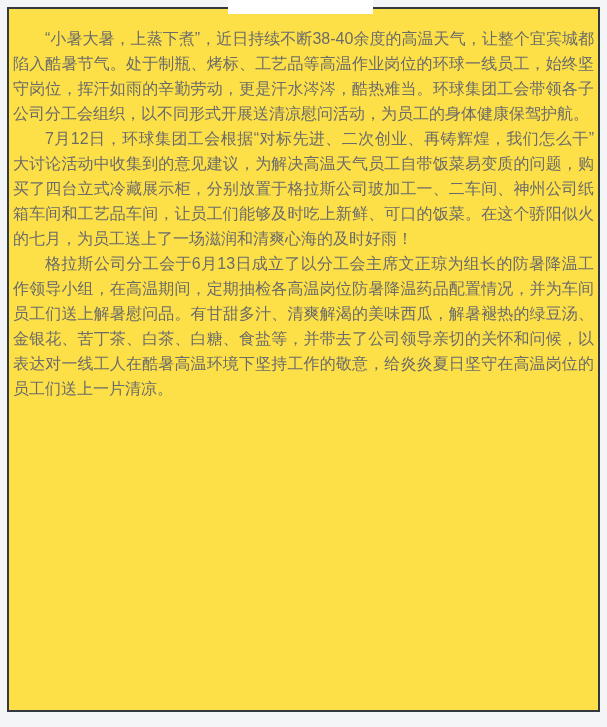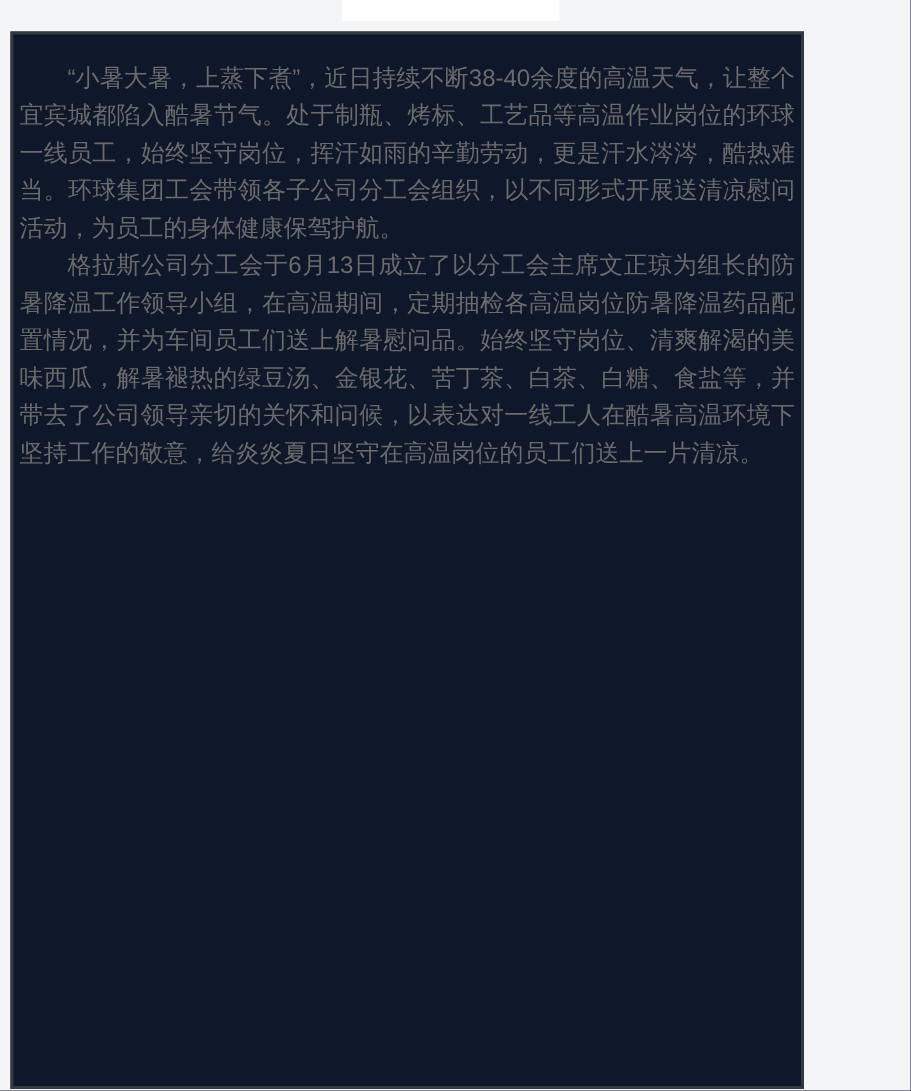--- a/index.html
+++ b/index.html
@@ -10,26 +10,26 @@
     width: 607px;
     height: 727px;
     position: relative;
     overflow: hidden;
     background: #f4f5f7;
     font-family: "Liberation Sans", "DejaVu Sans", sans-serif;
   }
   .article-box {
     position: absolute;
     left: 7px;
-    top: 21px;
-    width: 529px;
+    top: 7px;
+    width: 593px;
     height: 705px;
     box-sizing: border-box;
     border: 2px solid #333941;
-    background: #0f172a;
+    background: #fde047;
     padding: 17px 4px 0 4px;
     overflow: hidden;
     z-index: 1;
   }
   .article-box p {
     margin: 0;
     font-size: 16px;
     line-height: 25px;
     color: #6b6b6b;
     text-align: justify;
@@ -47,17 +47,18 @@
     height: 14px;
     background: #ffffff;
     z-index: 2;
   }
 </style>
 </head>
 <body>
 
 <div class="article-box">
   <p>“小暑大暑，上蒸下煮”，近日持续不断38-40余度的高温天气，让整个宜宾城都陷入酷暑节气。处于制瓶、烤标、工艺品等高温作业岗位的环球一线员工，始终坚守岗位，挥汗如雨的辛勤劳动，更是汗水涔涔，酷热难当。环球集团工会带领各子公司分工会组织，以不同形式开展送清凉慰问活动，为员工的身体健康保驾护航。</p>
-  <p>格拉斯公司分工会于6月13日成立了以分工会主席文正琼为组长的防暑降温工作领导小组，在高温期间，定期抽检各高温岗位防暑降温药品配置情况，并为车间员工们送上解暑慰问品。始终坚守岗位、清爽解渴的美味西瓜，解暑褪热的绿豆汤、金银花、苦丁茶、白茶、白糖、食盐等，并带去了公司领导亲切的关怀和问候，以表达对一线工人在酷暑高温环境下坚持工作的敬意，给炎炎夏日坚守在高温岗位的员工们送上一片清凉。</p>
+  <p>7月12日，环球集团工会根据“对标先进、二次创业、再铸辉煌，我们怎么干”大讨论活动中收集到的意见建议，为解决高温天气员工自带饭菜易变质的问题，购买了四台立式冷藏展示柜，分别放置于格拉斯公司玻加工一、二车间、神州公司纸箱车间和工艺品车间，让员工们能够及时吃上新鲜、可口的饭菜。在这个骄阳似火的七月，为员工送上了一场滋润和清爽心海的及时好雨！</p>
+  <p>格拉斯公司分工会于6月13日成立了以分工会主席文正琼为组长的防暑降温工作领导小组，在高温期间，定期抽检各高温岗位防暑降温药品配置情况，并为车间员工们送上解暑慰问品。有甘甜多汁、清爽解渴的美味西瓜，解暑褪热的绿豆汤、金银花、苦丁茶、白茶、白糖、食盐等，并带去了公司领导亲切的关怀和问候，以表达对一线工人在酷暑高温环境下坚持工作的敬意，给炎炎夏日坚守在高温岗位的员工们送上一片清凉。</p>
   <div class="paragraph-gap"></div>
 </div>
 
 <div class="top-notch"></div>
 
 </body></html>

